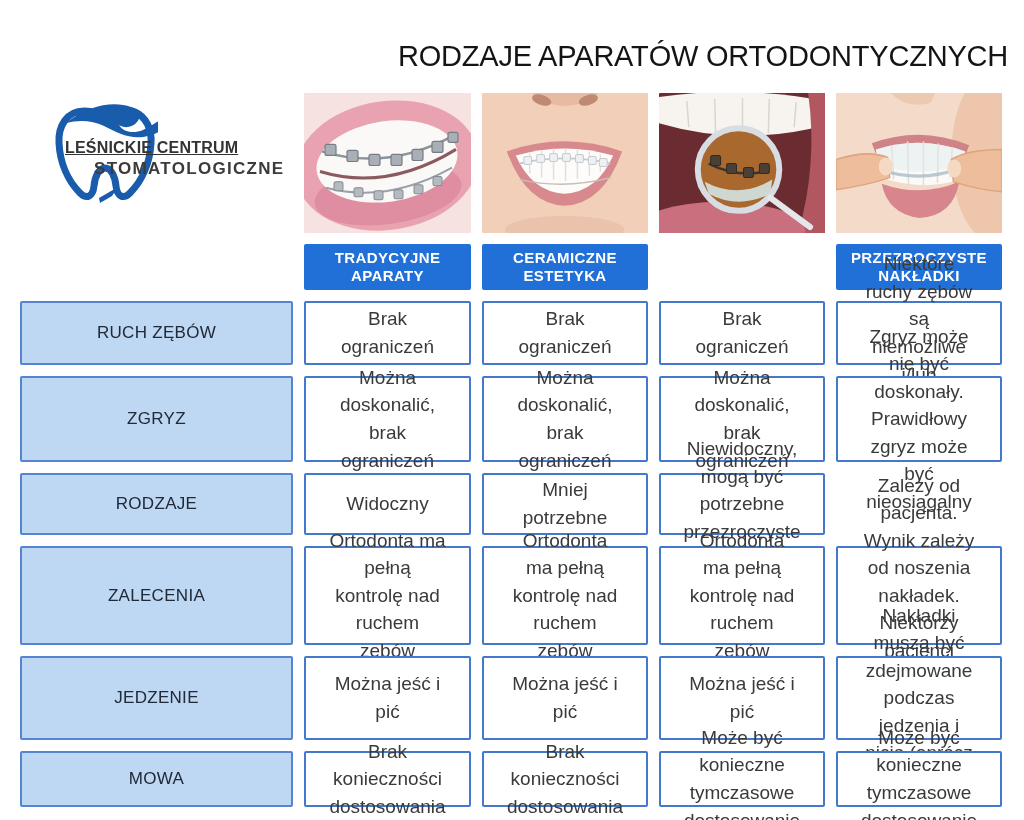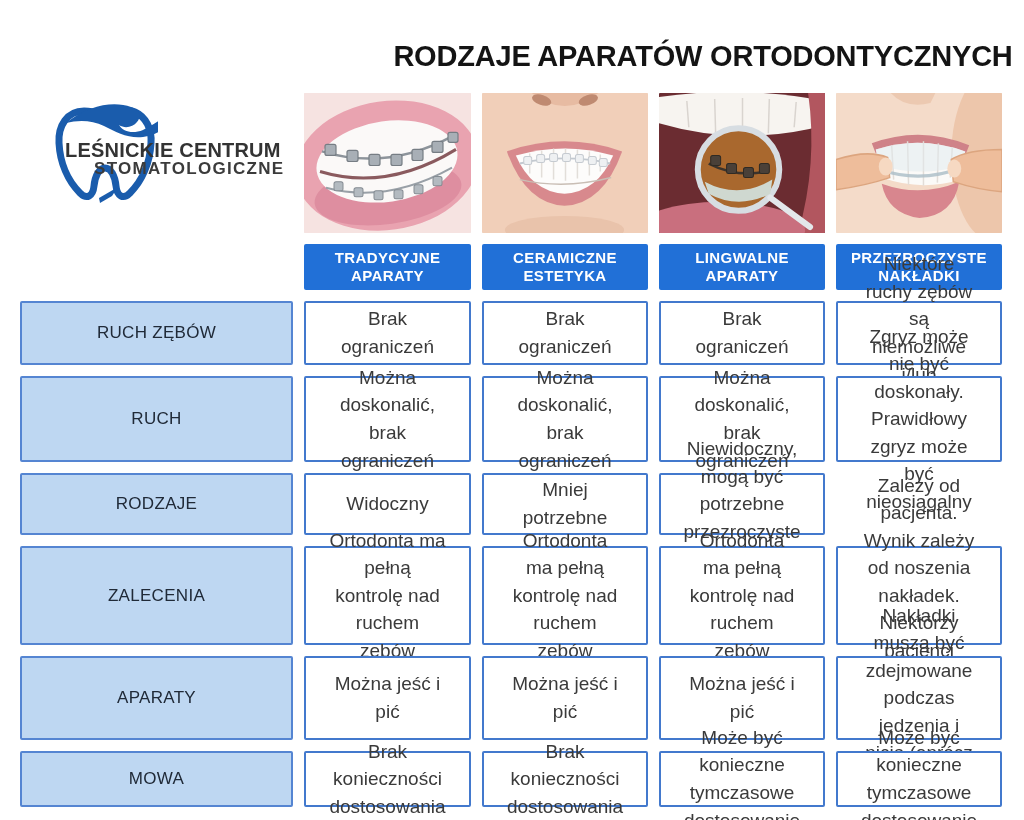--- a/index.html
+++ b/index.html
@@ -2,28 +2,28 @@
 <html><head>
 <meta charset="utf-8">
 <style>
   html,body{margin:0;padding:0;}
   body{
     width:1024px;height:820px;position:relative;background:#ffffff;
     font-family:"Liberation Sans",sans-serif;overflow:hidden;
   }
   .title{
     position:absolute;left:388px;top:40px;width:630px;margin:0;
-    text-align:center;font-size:29px;font-weight:700;color:#141414;
+    text-align:center;font-size:29px;font-weight:400;color:#141414;
     letter-spacing:-0.2px;white-space:nowrap;
   }
   
   .logo{position:absolute;left:48px;top:98px;width:215px;height:112px;}
   .logo svg{position:absolute;left:5px;top:2px;display:block;}
-  .logo-line1{position:absolute;left:17px;top:41px;font-size:20px;font-weight:700;
-    color:#333333;white-space:nowrap;letter-spacing:0.2px;}
+  .logo-line1{position:absolute;left:17px;top:41px;font-size:16px;font-weight:700;
+    color:#333333;white-space:nowrap;letter-spacing:0.2px;text-decoration:underline;}
   .logo-line2{position:absolute;left:46px;top:61px;font-size:17px;font-weight:700;
     color:#3b3b3b;white-space:nowrap;letter-spacing:1.3px;}
   
   .table{
     position:absolute;left:20px;top:93px;
     display:grid;gap:11px;
     grid-template-columns:273px 167px 166px 166px 166px;
     grid-template-rows:140px 46px 64px 86px 62px 99px 84px 56px;
   }
   .c1{grid-column:1}.c2{grid-column:2}.c3{grid-column:3}.c4{grid-column:4}.c5{grid-column:5}
@@ -168,47 +168,46 @@
       <path d="M46 90 Q85 104 124 88 Q118 122 84 124 Q52 120 46 90 Z" fill="#d8868e"></path>
       <path d="M0 66 Q32 56 52 64 L54 84 Q30 92 0 96 Z" fill="#eebd9b" stroke="#dca57f" stroke-width="1.5"></path>
       <path d="M167 56 Q132 56 116 66 L118 88 Q142 96 167 98 Z" fill="#eebd9b" stroke="#dca57f" stroke-width="1.5"></path>
       <ellipse cx="50" cy="73" rx="7" ry="9" fill="#f6d9c2"></ellipse>
       <ellipse cx="119" cy="75" rx="7" ry="9" fill="#f6d9c2"></ellipse>
     </svg>
   </div>
 
   <div class="colhead r2 c2">TRADYCYJNE APARATY</div>
   <div class="colhead r2 c3">CERAMICZNE ESTETYKA</div>
-  <div class="colhead r2 c4">LINGWALNE APARATY</div>
   <div class="colhead r2 c5">PRZEZROCZYSTE NAKŁADKI</div>
 
   <div class="rowlabel r3 c1">RUCH ZĘBÓW</div>
   <div class="cell r3 c2">Brak ograniczeń</div>
   <div class="cell r3 c3">Brak ograniczeń</div>
   <div class="cell r3 c4">Brak ograniczeń</div>
   <div class="cell r3 c5">Niektóre ruchy zębów są niemożliwe i/lub ograniczone</div>
 
-  <div class="rowlabel r4 c1">RUCH</div>
+  <div class="rowlabel r4 c1">ZGRYZ</div>
   <div class="cell r4 c2">Można doskonalić, brak ograniczeń</div>
   <div class="cell r4 c3">Można doskonalić, brak ograniczeń</div>
   <div class="cell r4 c4">Można doskonalić, brak ograniczeń</div>
   <div class="cell r4 c5">Zgryz może nie być doskonały. Prawidłowy zgryz może być nieosiągalny</div>
 
   <div class="rowlabel r5 c1">RODZAJE</div>
   <div class="cell r5 c2">Widoczny</div>
   <div class="cell r5 c3">Mniej potrzebne</div>
   <div class="cell r5 c4">Niewidoczny, mogą być potrzebne przezroczyste przyciski</div>
 
   <div class="rowlabel r6 c1">ZALECENIA</div>
   <div class="cell r6 c2">Ortodonta ma pełną kontrolę nad ruchem zębów</div>
   <div class="cell r6 c3">Ortodonta ma pełną kontrolę nad ruchem zębów</div>
   <div class="cell r6 c4">Ortodonta ma pełną kontrolę nad ruchem zębów</div>
   <div class="cell r6 c5">Zależy od pacjenta. Wynik zależy od noszenia nakładek. Niektórzy pacjenci rezygnują z leczenia.</div>
 
-  <div class="rowlabel r7 c1">APARATY</div>
+  <div class="rowlabel r7 c1">JEDZENIE</div>
   <div class="cell r7 c2">Można jeść i pić</div>
   <div class="cell r7 c3">Można jeść i pić</div>
   <div class="cell r7 c4">Można jeść i pić</div>
   <div class="cell r7 c5">Nakładki muszą być zdejmowane podczas jedzenia i picia (oprócz wody)</div>
 
   <div class="rowlabel r8 c1">MOWA</div>
   <div class="cell r8 c2">Brak konieczności dostosowania</div>
   <div class="cell r8 c3">Brak konieczności dostosowania</div>
   <div class="cell r8 c4">Może być konieczne tymczasowe dostosowanie</div>
   <div class="cell r8 c5">Może być konieczne tymczasowe dostosowanie</div>

